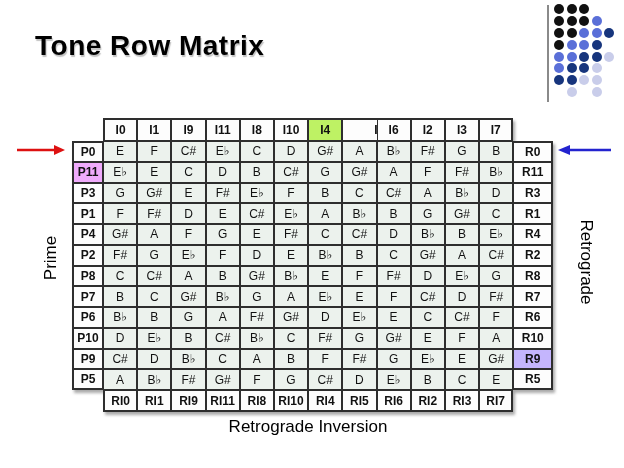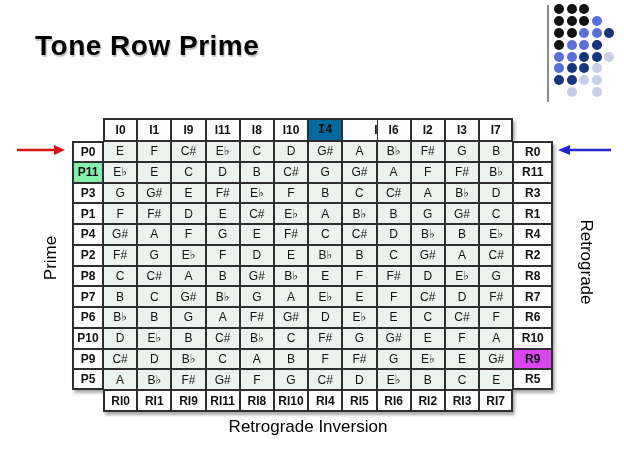--- a/index.html
+++ b/index.html
@@ -40,21 +40,21 @@
 
   .arrow { position:absolute; }
   .arrow-left  { left:16px;  top:143px; }
   .arrow-right { left:556px; top:143px; }
 </style>
 </head>
 <body>
 
 <div class="slide">
 
-  <div class="title">Tone Row Prime</div>
+  <div class="title">Tone Row Matrix</div>
 
   <div class="deco-line"></div>
   <div class="dots" id="dots">
       <div class="dot" style="background: rgb(17, 17, 17);"></div>
       <div class="dot" style="background: rgb(17, 17, 17);"></div>
       <div class="dot" style="background: rgb(17, 17, 17);"></div>
       <div></div>
       <div></div>
       <div class="dot" style="background: rgb(17, 17, 17);"></div>
       <div class="dot" style="background: rgb(17, 17, 17);"></div>
@@ -108,42 +108,42 @@
   </svg>
 
   <div class="matrix-grid" id="matrixGrid">
       <div class="cell empty"></div>
       <div class="cell lbl" style="background: rgb(253, 253, 253); border-color: rgb(46, 46, 46); border-width: 2px 1px 1px 2px;">I0</div>
       <div class="cell lbl" style="background: rgb(253, 253, 253); border-color: rgb(46, 46, 46); border-width: 2px 1px 1px;">I1</div>
       <div class="cell lbl" style="background: rgb(253, 253, 253); border-color: rgb(46, 46, 46); border-width: 2px 1px 1px;">I9</div>
       <div class="cell lbl" style="background: rgb(253, 253, 253); border-color: rgb(46, 46, 46); border-width: 2px 1px 1px;">I11</div>
       <div class="cell lbl" style="background: rgb(253, 253, 253); border-color: rgb(46, 46, 46); border-width: 2px 1px 1px;">I8</div>
       <div class="cell lbl" style="background: rgb(253, 253, 253); border-color: rgb(46, 46, 46); border-width: 2px 1px 1px;">I10</div>
-      <div class="cell lbl" style="background: #0369a1; border-color: rgb(46, 46, 46); border-width: 2px 1px 1px; font-family: Liberation Mono, monospace;">I4</div>
+      <div class="cell lbl" style="background: #bef264; border-color: rgb(46, 46, 46); border-width: 2px 1px 1px;">I4</div>
       <div class="cell lbl" style="background: rgb(253, 253, 253); border-color: rgb(46, 46, 46); border-width: 2px 1px 1px; padding-left: 36px;">I5</div>
       <div class="cell lbl" style="background: rgb(253, 253, 253); border-color: rgb(46, 46, 46); border-width: 2px 1px 1px;">I6</div>
       <div class="cell lbl" style="background: rgb(253, 253, 253); border-color: rgb(46, 46, 46); border-width: 2px 1px 1px;">I2</div>
       <div class="cell lbl" style="background: rgb(253, 253, 253); border-color: rgb(46, 46, 46); border-width: 2px 1px 1px;">I3</div>
       <div class="cell lbl" style="background: rgb(253, 253, 253); border-color: rgb(46, 46, 46); border-width: 2px 2px 1px 1px;">I7</div>
       <div class="cell empty"></div>
       <div class="cell lbl" style="background: rgb(253, 253, 253); border-color: rgb(46, 46, 46); border-width: 2px 1px 1px 2px;">P0</div>
       <div class="cell" style="background: rgb(236, 242, 237); border-color: rgb(46, 46, 46); border-width: 1px;">E</div>
       <div class="cell" style="background: rgb(236, 242, 237); border-color: rgb(46, 46, 46); border-width: 1px;">F</div>
       <div class="cell" style="background: rgb(236, 242, 237); border-color: rgb(46, 46, 46); border-width: 1px;">C#</div>
       <div class="cell" style="background: rgb(236, 242, 237); border-color: rgb(46, 46, 46); border-width: 1px;">E♭</div>
       <div class="cell" style="background: rgb(236, 242, 237); border-color: rgb(46, 46, 46); border-width: 1px;">C</div>
       <div class="cell" style="background: rgb(236, 242, 237); border-color: rgb(46, 46, 46); border-width: 1px;">D</div>
       <div class="cell" style="background: rgb(236, 242, 237); border-color: rgb(46, 46, 46); border-width: 1px;">G#</div>
       <div class="cell" style="background: rgb(236, 242, 237); border-color: rgb(46, 46, 46); border-width: 1px;">A</div>
       <div class="cell" style="background: rgb(236, 242, 237); border-color: rgb(46, 46, 46); border-width: 1px;">B♭</div>
       <div class="cell" style="background: rgb(236, 242, 237); border-color: rgb(46, 46, 46); border-width: 1px;">F#</div>
       <div class="cell" style="background: rgb(236, 242, 237); border-color: rgb(46, 46, 46); border-width: 1px;">G</div>
       <div class="cell" style="background: rgb(236, 242, 237); border-color: rgb(46, 46, 46); border-width: 1px;">B</div>
       <div class="cell lbl" style="background: rgb(253, 253, 253); border-color: rgb(46, 46, 46); border-width: 2px 2px 1px 1px;">R0</div>
-      <div class="cell lbl" style="background: #86efac; border-color: rgb(46, 46, 46); border-width: 1px 1px 1px 2px;">P11</div>
+      <div class="cell lbl" style="background: #f0abfc; border-color: rgb(46, 46, 46); border-width: 1px 1px 1px 2px;">P11</div>
       <div class="cell" style="background: rgb(236, 242, 237); border-color: rgb(46, 46, 46); border-width: 1px;">E♭</div>
       <div class="cell" style="background: rgb(236, 242, 237); border-color: rgb(46, 46, 46); border-width: 1px;">E</div>
       <div class="cell" style="background: rgb(236, 242, 237); border-color: rgb(46, 46, 46); border-width: 1px;">C</div>
       <div class="cell" style="background: rgb(236, 242, 237); border-color: rgb(46, 46, 46); border-width: 1px;">D</div>
       <div class="cell" style="background: rgb(236, 242, 237); border-color: rgb(46, 46, 46); border-width: 1px;">B</div>
       <div class="cell" style="background: rgb(236, 242, 237); border-color: rgb(46, 46, 46); border-width: 1px;">C#</div>
       <div class="cell" style="background: rgb(236, 242, 237); border-color: rgb(46, 46, 46); border-width: 1px;">G</div>
       <div class="cell" style="background: rgb(236, 242, 237); border-color: rgb(46, 46, 46); border-width: 1px;">G#</div>
       <div class="cell" style="background: rgb(236, 242, 237); border-color: rgb(46, 46, 46); border-width: 1px;">A</div>
       <div class="cell" style="background: rgb(236, 242, 237); border-color: rgb(46, 46, 46); border-width: 1px;">F</div>
@@ -268,21 +268,21 @@
       <div class="cell" style="background: rgb(236, 242, 237); border-color: rgb(46, 46, 46); border-width: 1px;">B♭</div>
       <div class="cell" style="background: rgb(236, 242, 237); border-color: rgb(46, 46, 46); border-width: 1px;">C</div>
       <div class="cell" style="background: rgb(236, 242, 237); border-color: rgb(46, 46, 46); border-width: 1px;">A</div>
       <div class="cell" style="background: rgb(236, 242, 237); border-color: rgb(46, 46, 46); border-width: 1px;">B</div>
       <div class="cell" style="background: rgb(236, 242, 237); border-color: rgb(46, 46, 46); border-width: 1px;">F</div>
       <div class="cell" style="background: rgb(236, 242, 237); border-color: rgb(46, 46, 46); border-width: 1px;">F#</div>
       <div class="cell" style="background: rgb(236, 242, 237); border-color: rgb(46, 46, 46); border-width: 1px;">G</div>
       <div class="cell" style="background: rgb(236, 242, 237); border-color: rgb(46, 46, 46); border-width: 1px;">E♭</div>
       <div class="cell" style="background: rgb(236, 242, 237); border-color: rgb(46, 46, 46); border-width: 1px;">E</div>
       <div class="cell" style="background: rgb(236, 242, 237); border-color: rgb(46, 46, 46); border-width: 1px;">G#</div>
-      <div class="cell lbl" style="background: #d946ef; border-color: rgb(46, 46, 46); border-width: 1px 2px 1px 1px;">R9</div>
+      <div class="cell lbl" style="background: #c4b5fd; border-color: rgb(46, 46, 46); border-width: 1px 2px 1px 1px;">R9</div>
       <div class="cell lbl" style="background: rgb(253, 253, 253); border-color: rgb(46, 46, 46); border-width: 1px 1px 2px 2px;">P5</div>
       <div class="cell" style="background: rgb(236, 242, 237); border-color: rgb(46, 46, 46); border-width: 1px;">A</div>
       <div class="cell" style="background: rgb(236, 242, 237); border-color: rgb(46, 46, 46); border-width: 1px;">B♭</div>
       <div class="cell" style="background: rgb(236, 242, 237); border-color: rgb(46, 46, 46); border-width: 1px;">F#</div>
       <div class="cell" style="background: rgb(236, 242, 237); border-color: rgb(46, 46, 46); border-width: 1px;">G#</div>
       <div class="cell" style="background: rgb(236, 242, 237); border-color: rgb(46, 46, 46); border-width: 1px;">F</div>
       <div class="cell" style="background: rgb(236, 242, 237); border-color: rgb(46, 46, 46); border-width: 1px;">G</div>
       <div class="cell" style="background: rgb(236, 242, 237); border-color: rgb(46, 46, 46); border-width: 1px;">C#</div>
       <div class="cell" style="background: rgb(236, 242, 237); border-color: rgb(46, 46, 46); border-width: 1px;">D</div>
       <div class="cell" style="background: rgb(236, 242, 237); border-color: rgb(46, 46, 46); border-width: 1px;">E♭</div>

